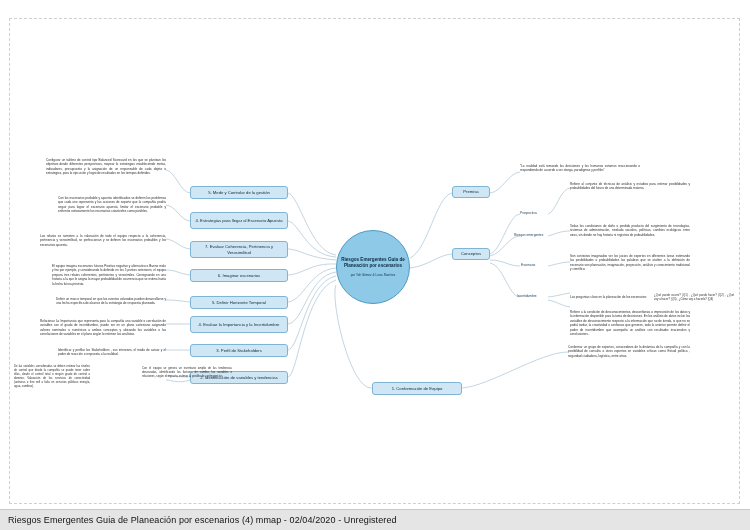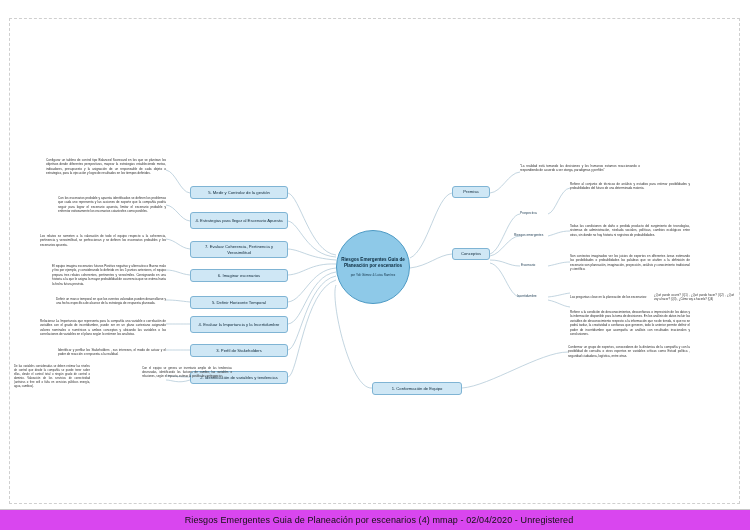--- a/index.html
+++ b/index.html
@@ -16,22 +16,22 @@
   
   .page-frame{
     position:absolute;left:9px;top:18px;width:731px;height:486px;
     border:1px dashed #cfcfcf;
     box-sizing:border-box;
   }
   
   .status-bar{
     position:absolute;left:0;bottom:0;width:750px;height:20px;
     border-top:1px solid #c8c8c8;
-    background:#d946ef;
-    display:flex;align-items:center;justify-content:center;
+    background:#e5e5e5;
+    display:flex;align-items:center;
   }
   .status-text{
     font-size:9px;color:#111;padding-left:8px;letter-spacing:.1px;
     white-space:nowrap;
   }
   
   svg.links{position:absolute;left:0;top:0;width:750px;height:530px;pointer-events:none;}
 
   
   .central{

